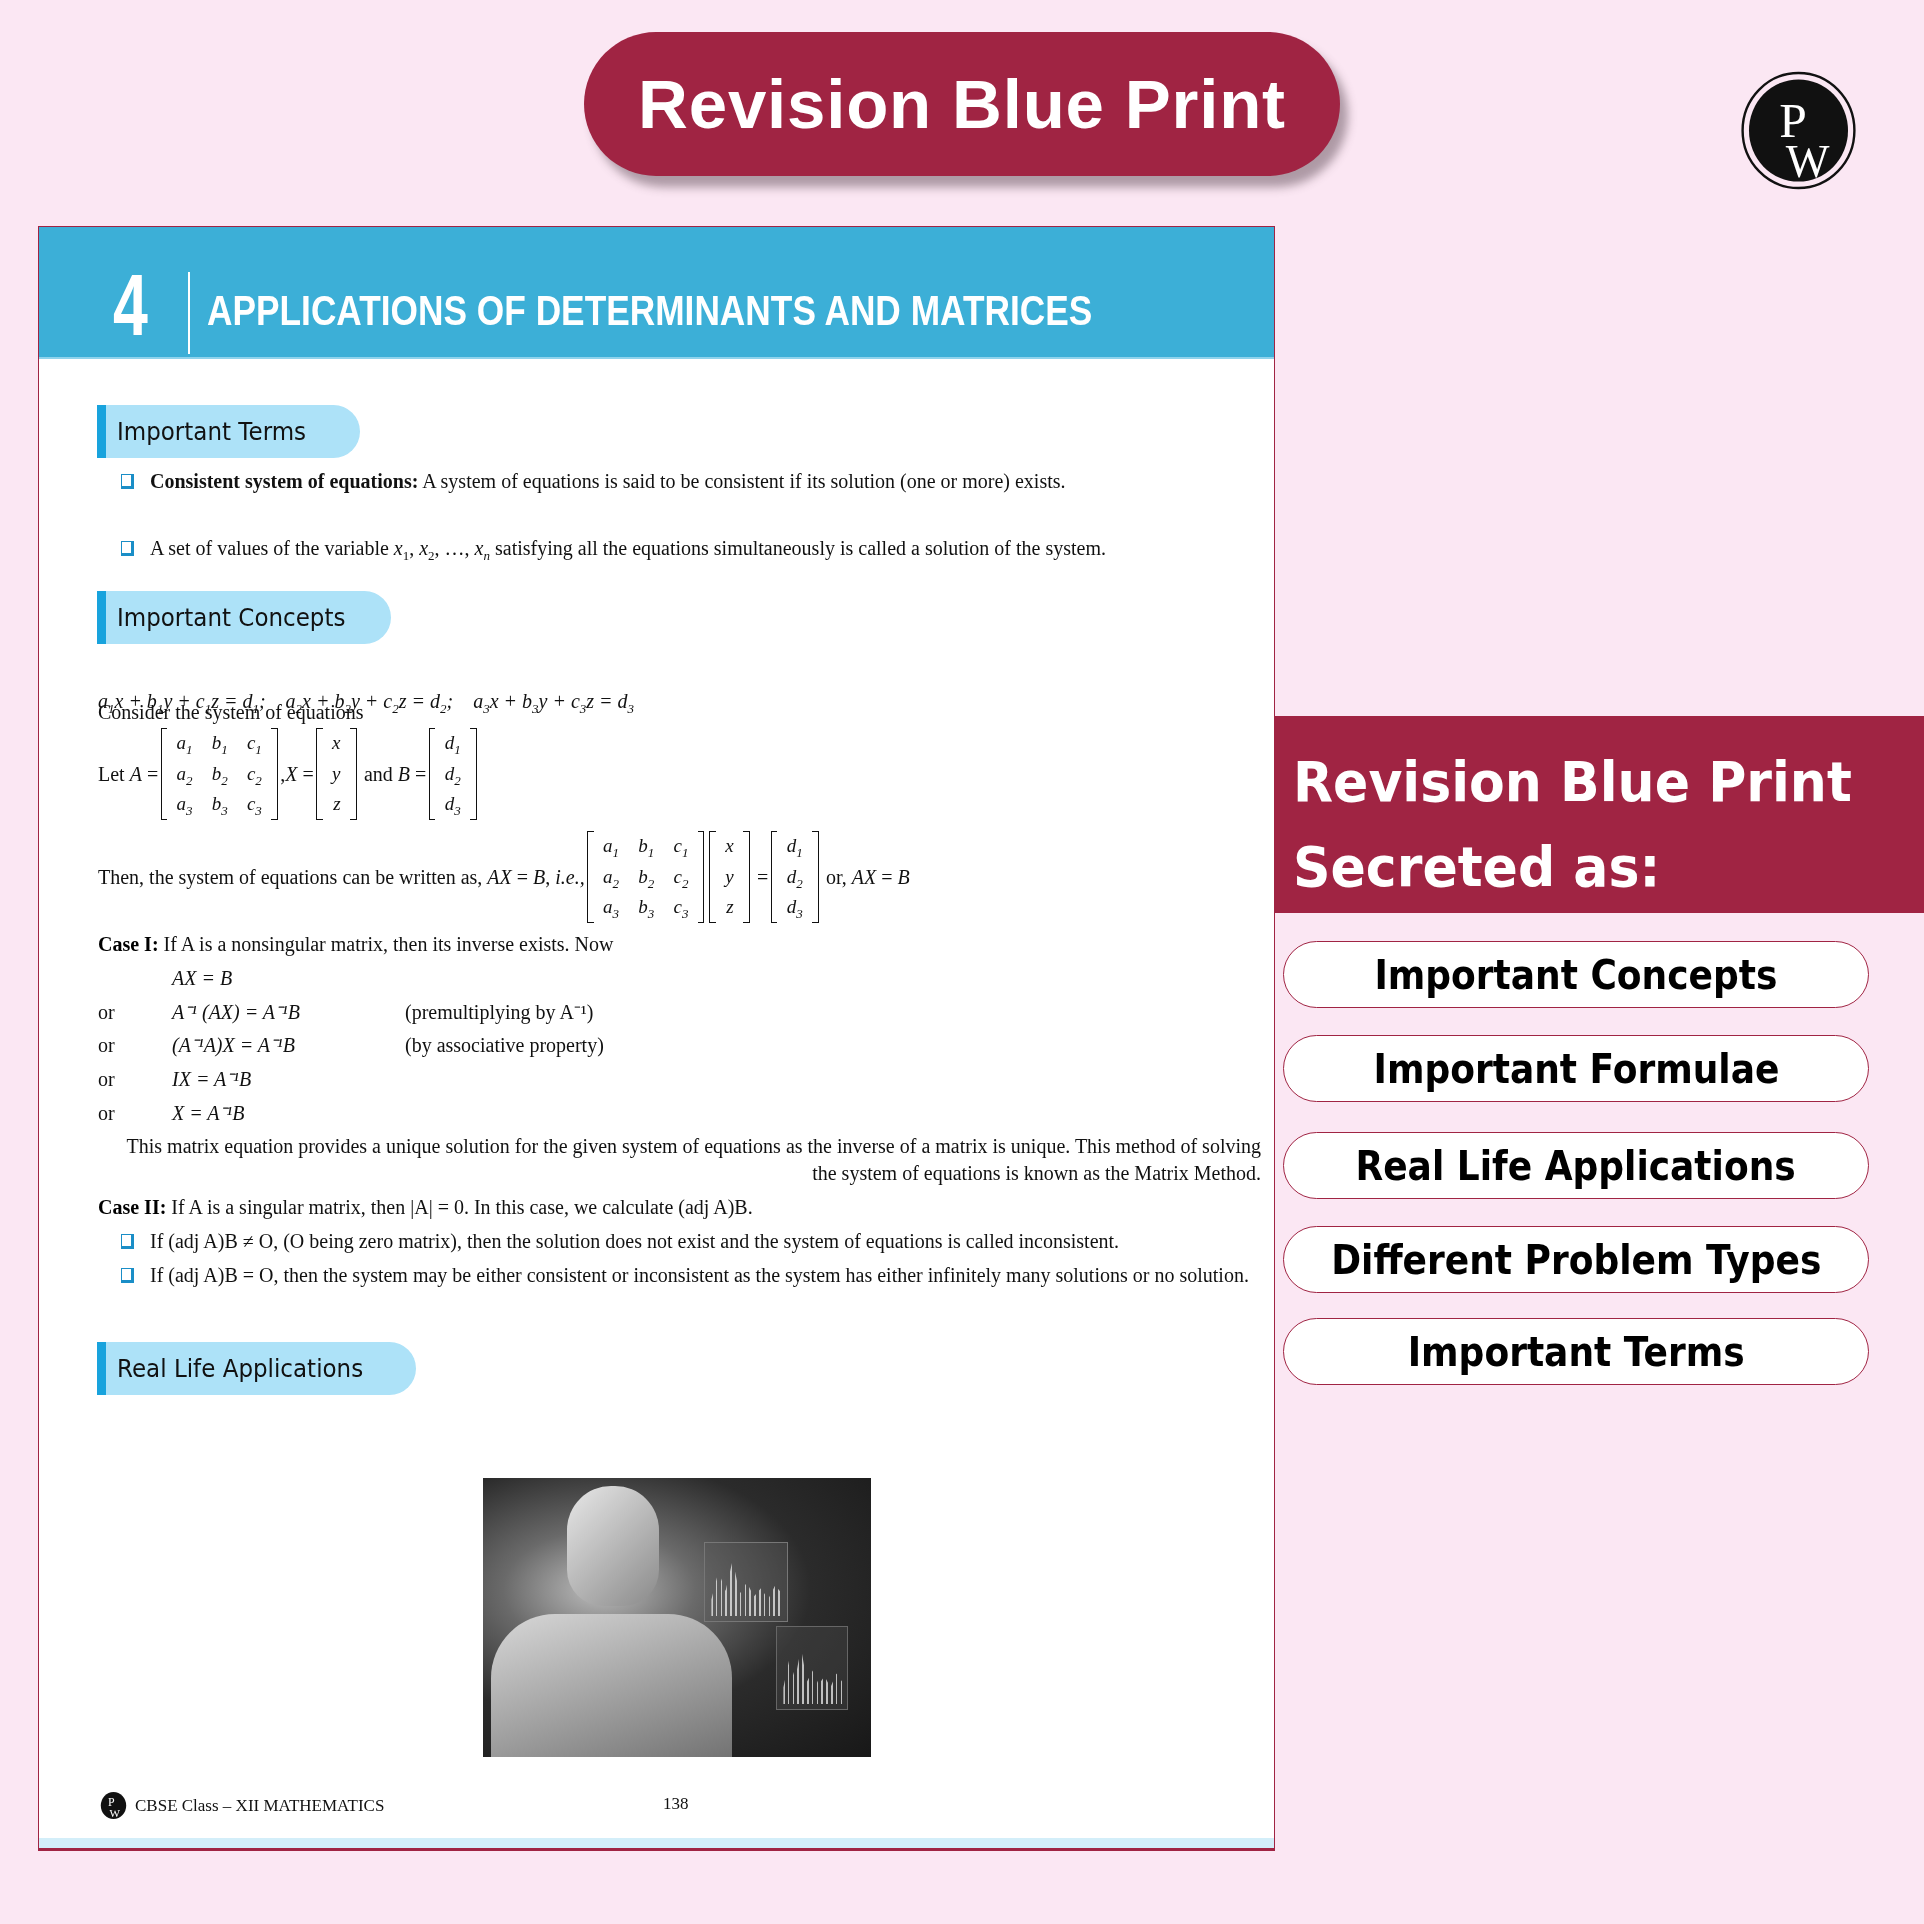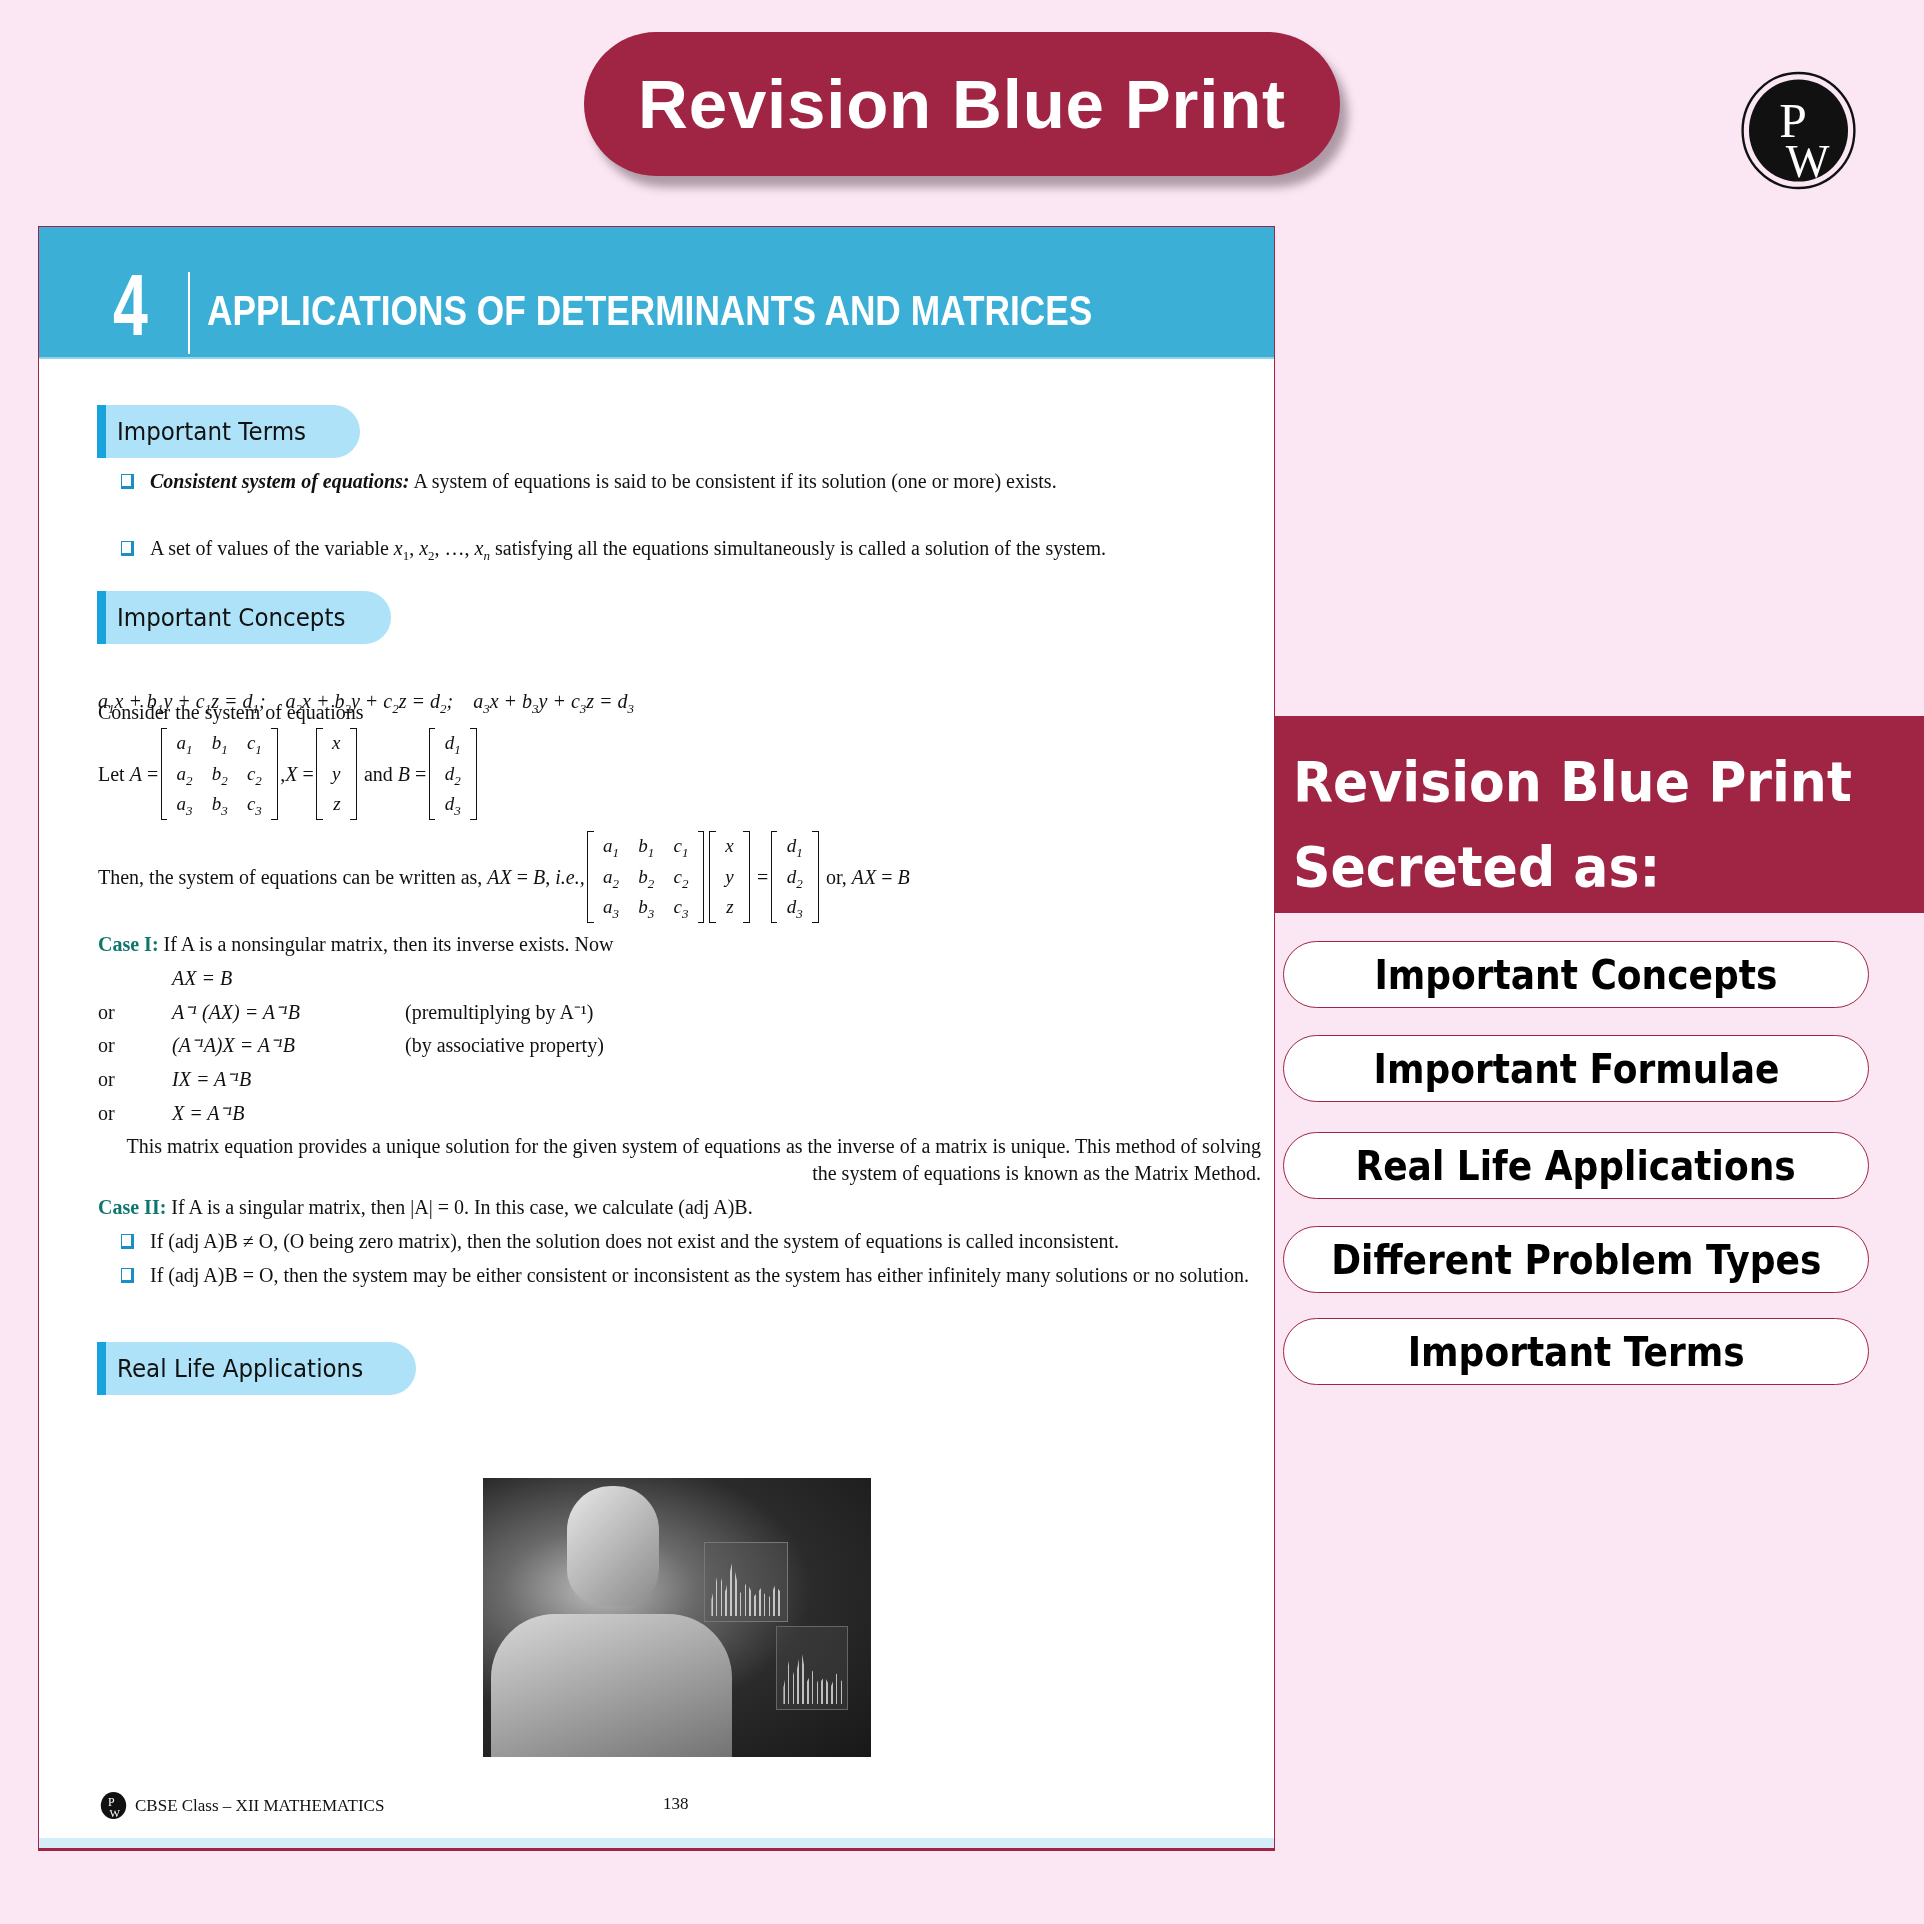--- a/index.html
+++ b/index.html
@@ -44,23 +44,23 @@
   }
   .sec-head span { font-family: "DejaVu Sans", sans-serif; font-size: 25px; color: #111; transform: scaleX(0.92); transform-origin: left center; white-space: nowrap; }
 
   .line { position: absolute; font-size: 20px; line-height: 27px; white-space: nowrap; }
   .wrap { white-space: normal; text-align: right; }
   .bullet { position: absolute; font-size: 20px; line-height: 27px; padding-left: 53px; }
   .bullet .box {
     position: absolute; left: 24px; top: 6.4px; width: 13px; height: 14.4px;
     border: 1.6px solid #1a8ec7; border-right-width: 3.2px; border-bottom-width: 3.2px; background: #fff;
   }
-  b { font-weight: bold; font-style: italic; }
+  b { font-weight: bold; }
   i { font-style: italic; }
-  .case { color: #0f766e; font-weight: bold; font-family: Liberation Serif, serif; }
+  .case { color: #000000; font-weight: bold; font-family: Liberation Serif, serif; }
   sub { font-size: 13px; vertical-align: -4.8px; line-height: 0; }
 
   
   .mat { display: inline-block; vertical-align: middle; position: relative; padding: 0 6.4px; margin: 0 2.4px; }
   .mat::before, .mat::after { content: ""; position: absolute; top: 0; bottom: 0; width: 5.6px; border: 1.6px solid #111; }
   .mat::before { left: 0; border-right: none; }
   .mat::after { right: 0; border-left: none; }
   .mat table { border-collapse: collapse; }
   .mat td { font-style: italic; font-size: 19px; line-height: 30.5px; padding: 0 9.6px; text-align: right; }
 

